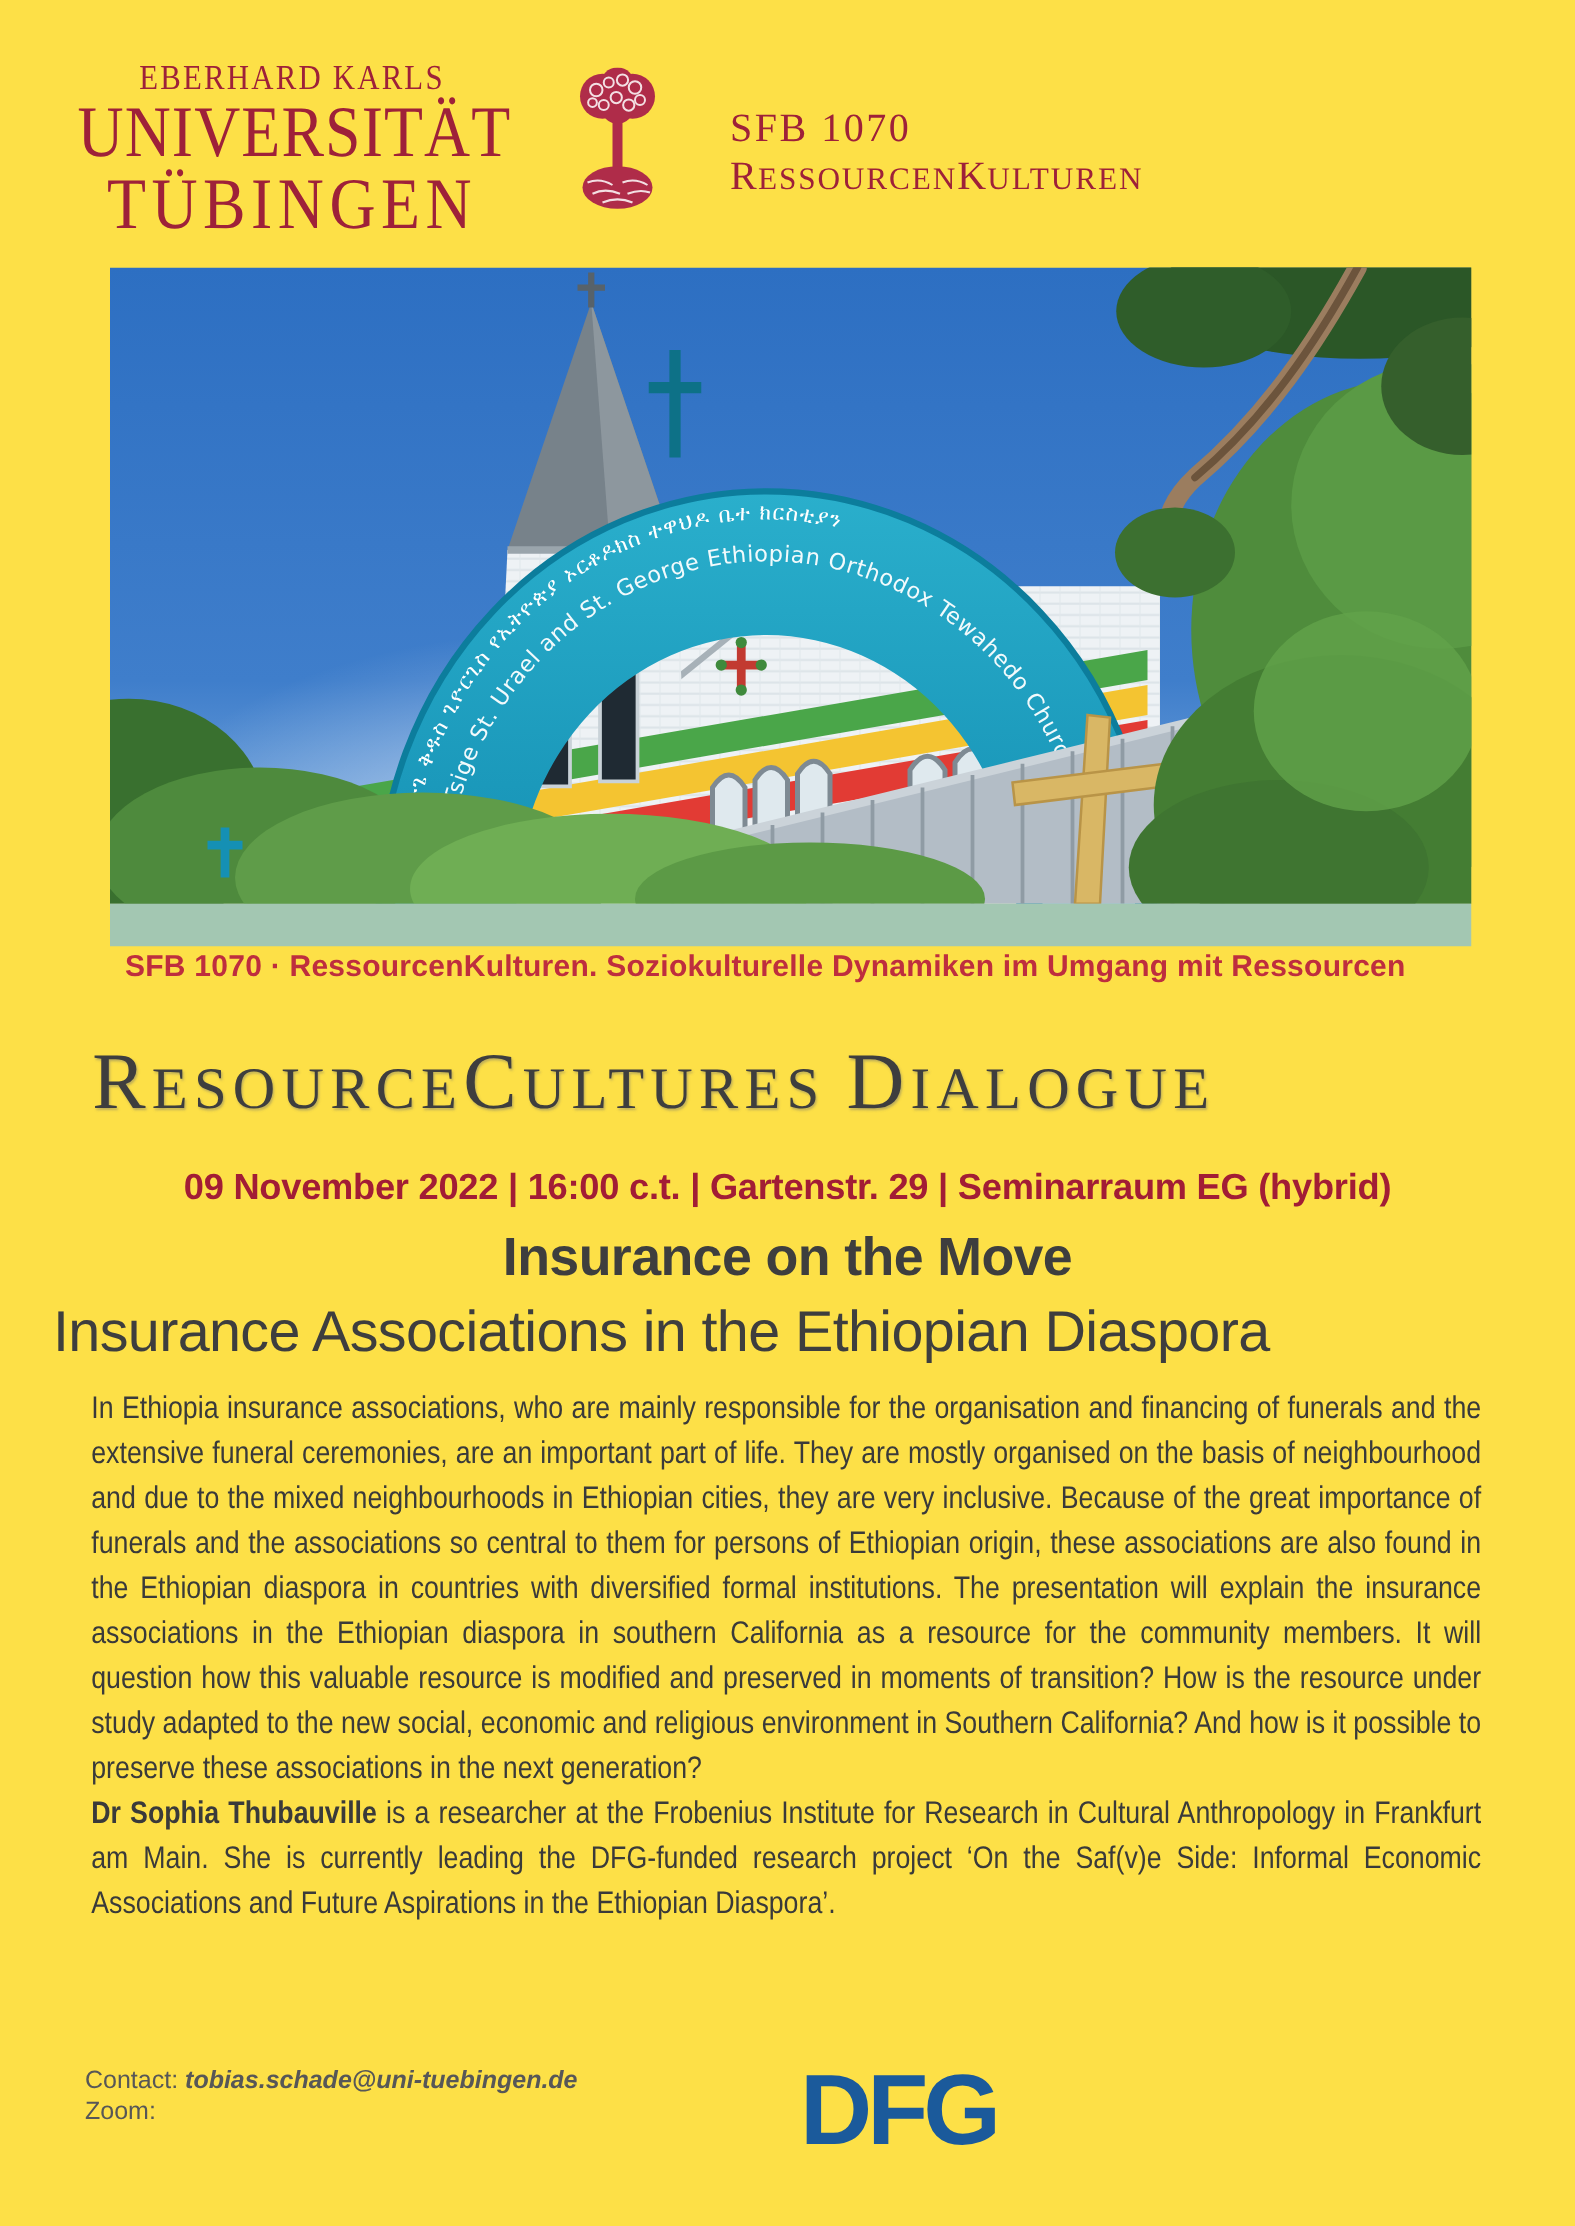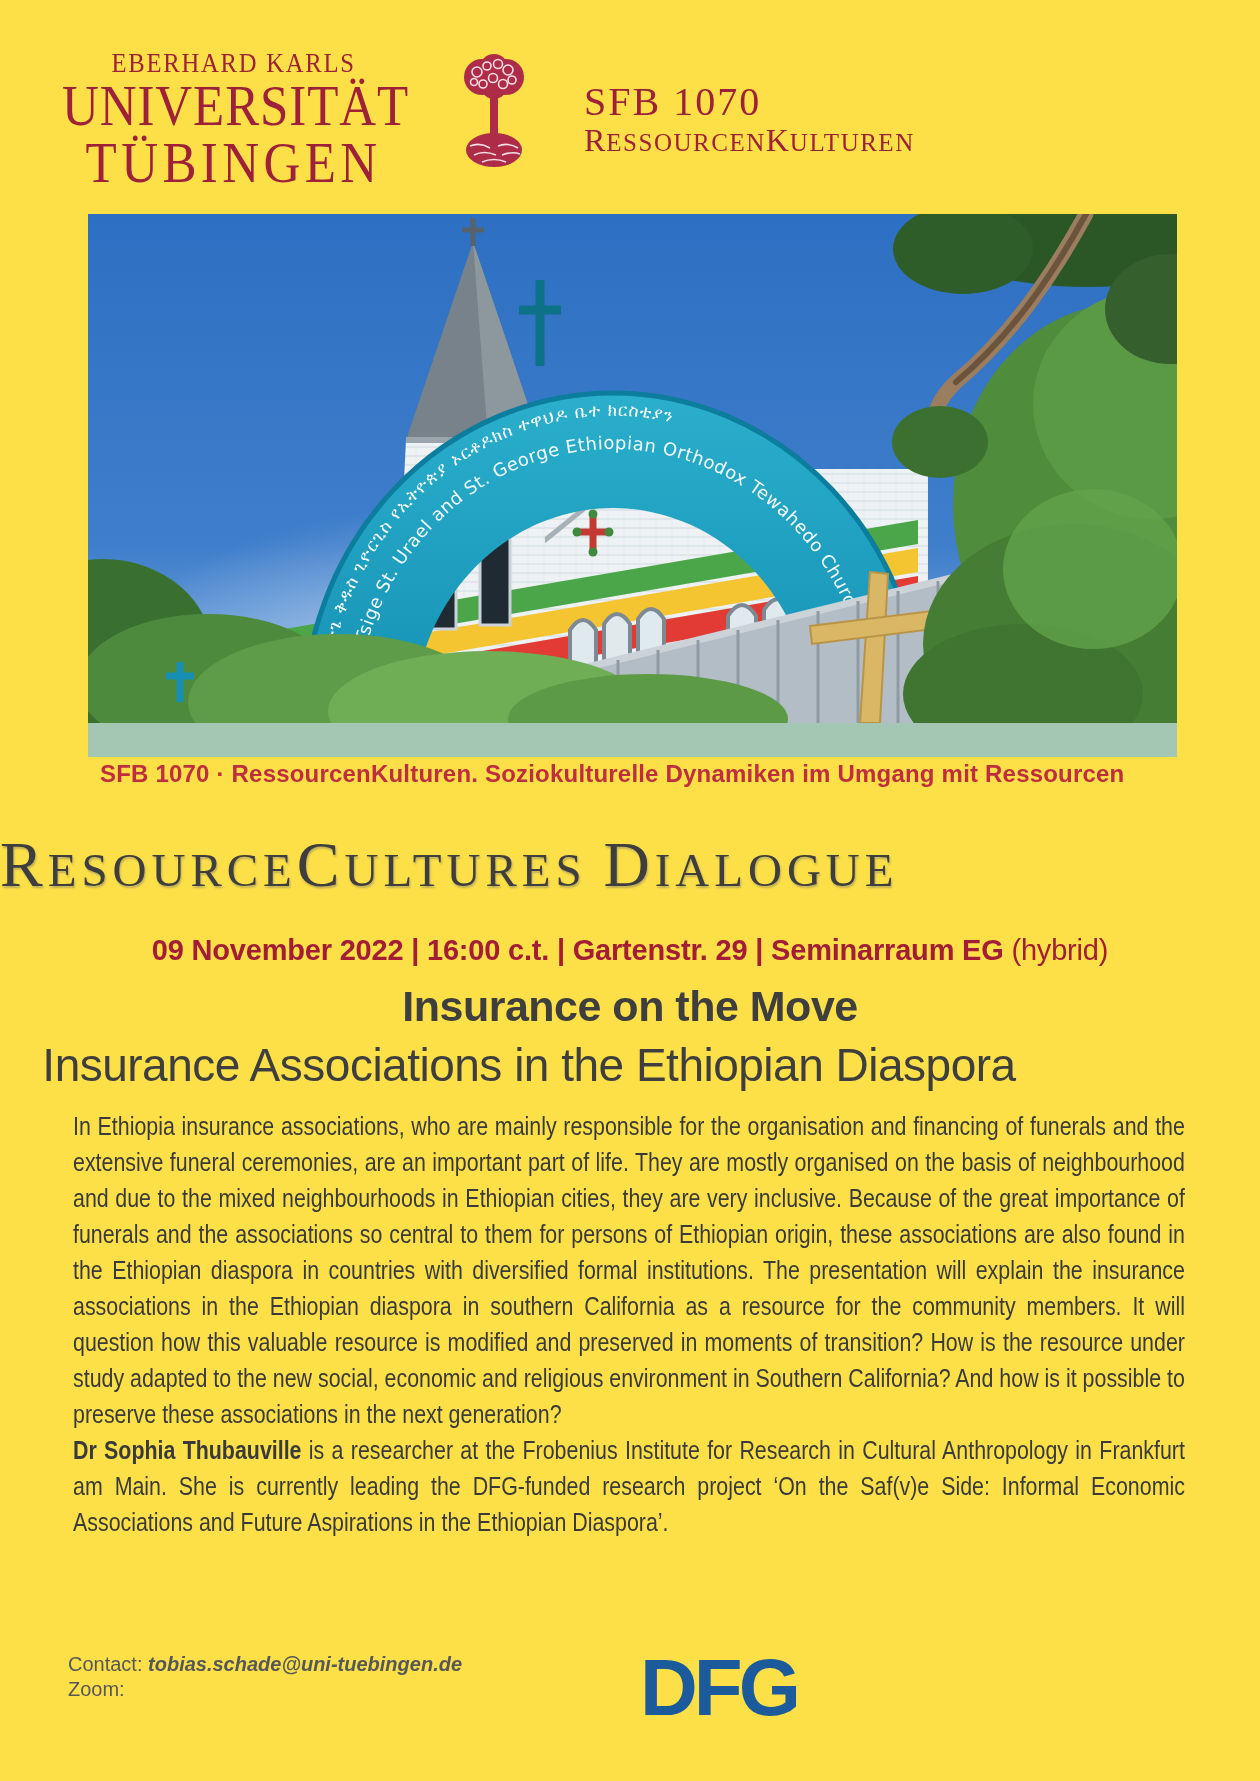--- a/index.html
+++ b/index.html
@@ -9,41 +9,41 @@
   
   .uni-wordmark{position:absolute;left:62px;top:48px;width:390px;text-align:center;
         color:var(--university_red);font-family:"Liberation Serif",serif;
         transform:scaleX(0.88);transform-origin:0 0;}
   .uni-l1{font-size:28px;letter-spacing:2px;line-height:30px;}
   .uni-l2{font-size:58px;letter-spacing:1px;line-height:56px;}
   .uni-l3{font-size:58px;letter-spacing:5px;line-height:58px;}
   .tree-logo{position:absolute;left:460px;top:54px;width:68px;height:118px;}
   .sfb-block{position:absolute;left:584px;top:84px;color:var(--university_red);
         font-family:"Liberation Serif",serif;}
-  .sfb-l1{font-size:40px;letter-spacing:2px;line-height:36px;}
+  .sfb-l1{font-size:32px;letter-spacing:2px;line-height:36px;}
   .sfb-l2{font-size:32px;letter-spacing:1px;line-height:40px;}
   .sc-big{font-size:32px;}
   .sc-small{font-size:25px;letter-spacing:1.5px;}
 
   
   .photo{position:absolute;left:88px;top:214px;width:1089px;height:509px;margin:0;padding:0;}
   .photo svg{display:block;width:100%;height:100%;}
   .band{position:absolute;left:88px;top:723px;width:1089px;height:34px;background:var(--band_green);}
   .caption{position:absolute;left:100px;top:760px;font-size:24px;font-weight:700;
         color:var(--caption_red);letter-spacing:0.2px;}
 
   
-  .series-title{position:absolute;left:0;top:828px;width:1024px;text-align:left;
+  .series-title{position:absolute;left:0;top:828px;width:1024px;text-align:center;
         font-family:"Liberation Serif",serif;color:var(--title_gray);letter-spacing:5px;
-        text-shadow:1px 2px 2px rgba(110,110,110,0.45);}
+        text-shadow:1px 2px 2px rgba(110,110,110,0.45);padding-left:11px;}
   .st-big{font-size:64px;}
   .st-small{font-size:47px;}
   .event-line{position:absolute;left:0;top:934px;width:1260px;text-align:center;
         color:var(--event_red);font-size:29px;font-weight:700;letter-spacing:-0.2px;}
-  .event-suffix{font-weight:400;}
+  .event-suffix{font-weight:700;}
   .talk-title1{position:absolute;left:0;top:982px;width:1260px;text-align:center;
         color:var(--title_gray);font-size:43px;font-weight:700;letter-spacing:-0.5px;}
   .talk-title2{position:absolute;left:0;top:1038px;width:1058px;text-align:center;
         color:var(--title_gray);font-size:46px;font-weight:400;letter-spacing:-0.5px;}
 
   
   .body-wrap{position:absolute;left:73px;top:1108px;width:1300px;
         transform:scaleX(0.8553);transform-origin:0 0;}
   .body-wrap p{margin:0;text-align:justify;font-size:25px;line-height:36px;color:var(--text_gray);}
   .speaker-name{font-weight:700;}

